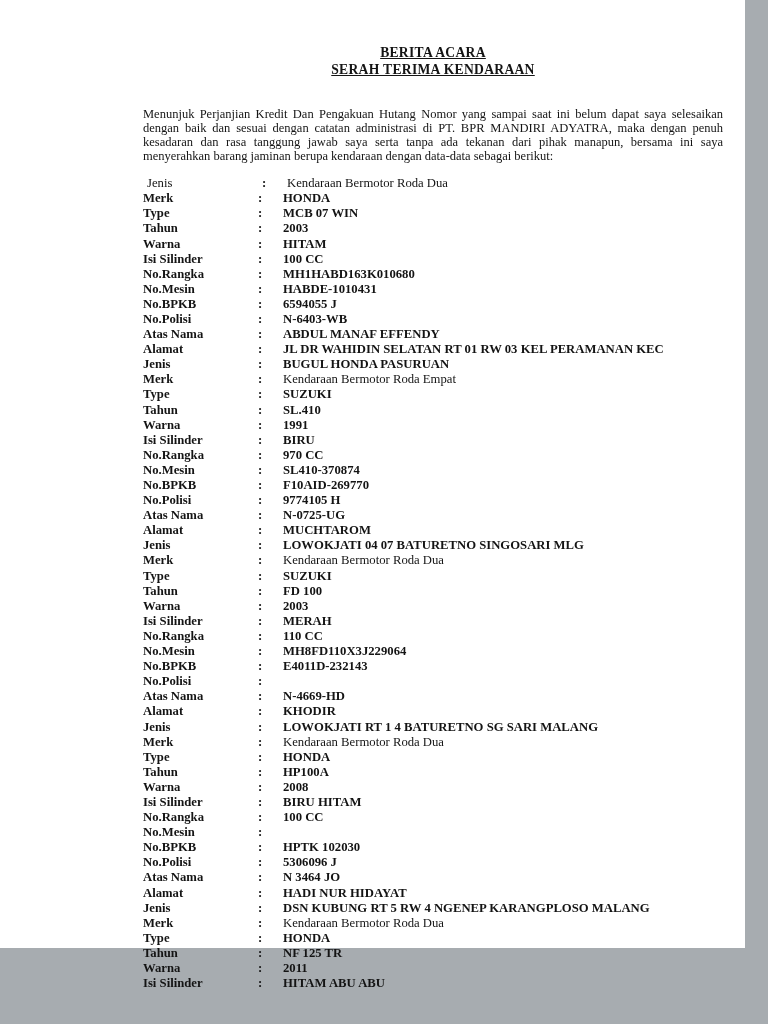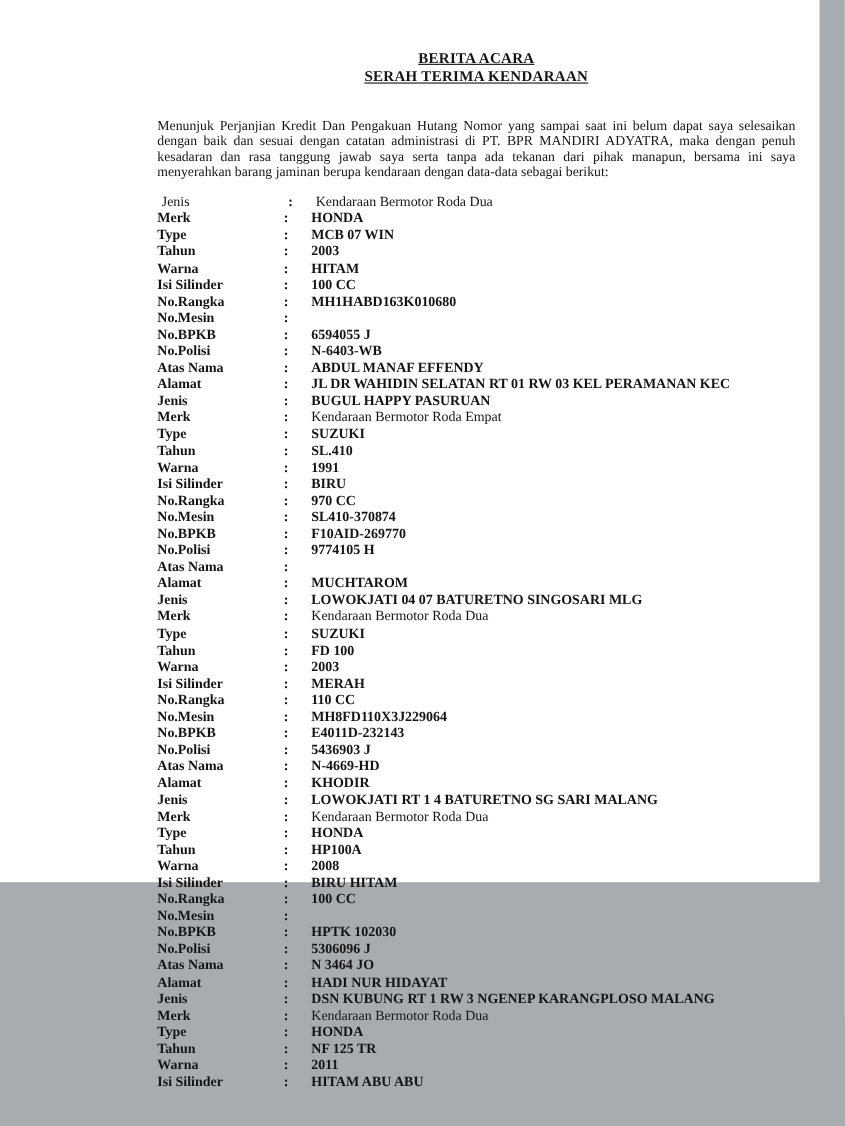--- a/index.html
+++ b/index.html
@@ -13,21 +13,21 @@
     font-family: "Liberation Serif", serif;
     color: #141414;
     overflow: hidden;
     position: relative;
   }
   .page {
     position: absolute;
     top: 0;
     left: 0;
     width: 745px;
-    height: 802px;
+    height: 948px;
     background: #ffffff;
   }
   .content {
     position: absolute;
     top: 44px;
     left: 143px;
     width: 580px;
   }
   .doc-title {
     text-align: center;
@@ -125,20 +125,21 @@
           <span class="value">100 CC</span>
         </div>
         <div class="row">
           <span class="label">No.Rangka</span>
           <span class="colon">:</span>
           <span class="value">MH1HABD163K010680</span>
         </div>
         <div class="row">
           <span class="label">No.Mesin</span>
           <span class="colon">:</span>
+          <span class="value">HABDE-1010431</span>
         </div>
         <div class="row">
           <span class="label">No.BPKB</span>
           <span class="colon">:</span>
           <span class="value">6594055 J</span>
         </div>
         <div class="row">
           <span class="label">No.Polisi</span>
           <span class="colon">:</span>
           <span class="value">N-6403-WB</span>
@@ -149,21 +150,21 @@
           <span class="value">ABDUL MANAF EFFENDY</span>
         </div>
         <div class="row">
           <span class="label">Alamat</span>
           <span class="colon">:</span>
           <span class="value">JL DR WAHIDIN SELATAN RT 01 RW 03 KEL PERAMANAN KEC</span>
         </div>
         <div class="row">
           <span class="label">Jenis</span>
           <span class="colon">:</span>
-          <span class="value">BUGUL HAPPY PASURUAN</span>
+          <span class="value">BUGUL HONDA PASURUAN</span>
         </div>
         <div class="row">
           <span class="label">Merk</span>
           <span class="colon">:</span>
           <span class="value regular">Kendaraan Bermotor Roda Empat</span>
         </div>
         <div class="row">
           <span class="label">Type</span>
           <span class="colon">:</span>
           <span class="value">SUZUKI</span>
@@ -199,20 +200,21 @@
           <span class="value">F10AID-269770</span>
         </div>
         <div class="row">
           <span class="label">No.Polisi</span>
           <span class="colon">:</span>
           <span class="value">9774105 H</span>
         </div>
         <div class="row">
           <span class="label">Atas Nama</span>
           <span class="colon">:</span>
+          <span class="value">N-0725-UG</span>
         </div>
         <div class="row">
           <span class="label">Alamat</span>
           <span class="colon">:</span>
           <span class="value">MUCHTAROM</span>
         </div>
         <div class="row">
           <span class="label">Jenis</span>
           <span class="colon">:</span>
           <span class="value">LOWOKJATI 04 07 BATURETNO SINGOSARI MLG</span>
@@ -253,21 +255,20 @@
           <span class="value">MH8FD110X3J229064</span>
         </div>
         <div class="row">
           <span class="label">No.BPKB</span>
           <span class="colon">:</span>
           <span class="value">E4011D-232143</span>
         </div>
         <div class="row">
           <span class="label">No.Polisi</span>
           <span class="colon">:</span>
-          <span class="value">5436903 J</span>
         </div>
         <div class="row">
           <span class="label">Atas Nama</span>
           <span class="colon">:</span>
           <span class="value">N-4669-HD</span>
         </div>
         <div class="row">
           <span class="label">Alamat</span>
           <span class="colon">:</span>
           <span class="value">KHODIR</span>
@@ -327,21 +328,21 @@
           <span class="value">N 3464 JO</span>
         </div>
         <div class="row">
           <span class="label">Alamat</span>
           <span class="colon">:</span>
           <span class="value">HADI NUR HIDAYAT</span>
         </div>
         <div class="row">
           <span class="label">Jenis</span>
           <span class="colon">:</span>
-          <span class="value">DSN KUBUNG RT 1 RW 3 NGENEP KARANGPLOSO MALANG</span>
+          <span class="value">DSN KUBUNG RT 5 RW 4 NGENEP KARANGPLOSO MALANG</span>
         </div>
         <div class="row">
           <span class="label">Merk</span>
           <span class="colon">:</span>
           <span class="value regular">Kendaraan Bermotor Roda Dua</span>
         </div>
         <div class="row">
           <span class="label">Type</span>
           <span class="colon">:</span>
           <span class="value">HONDA</span>

